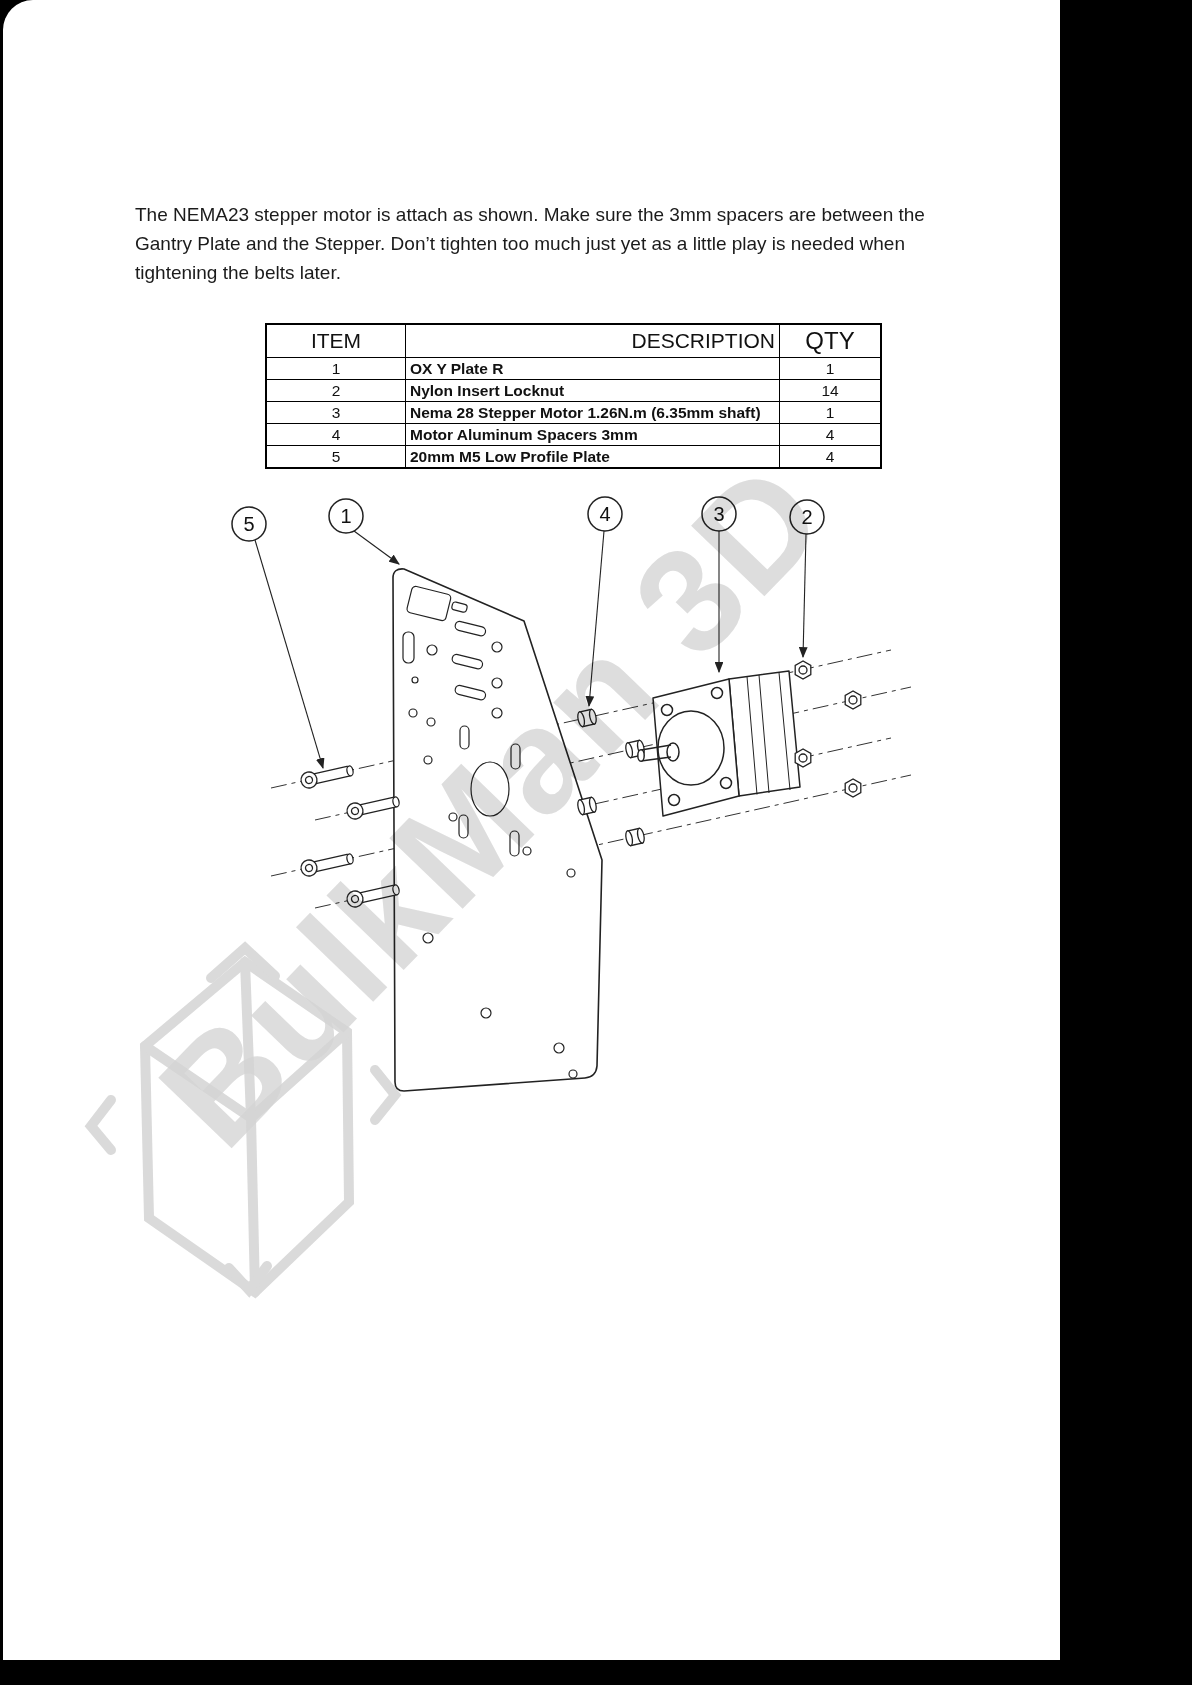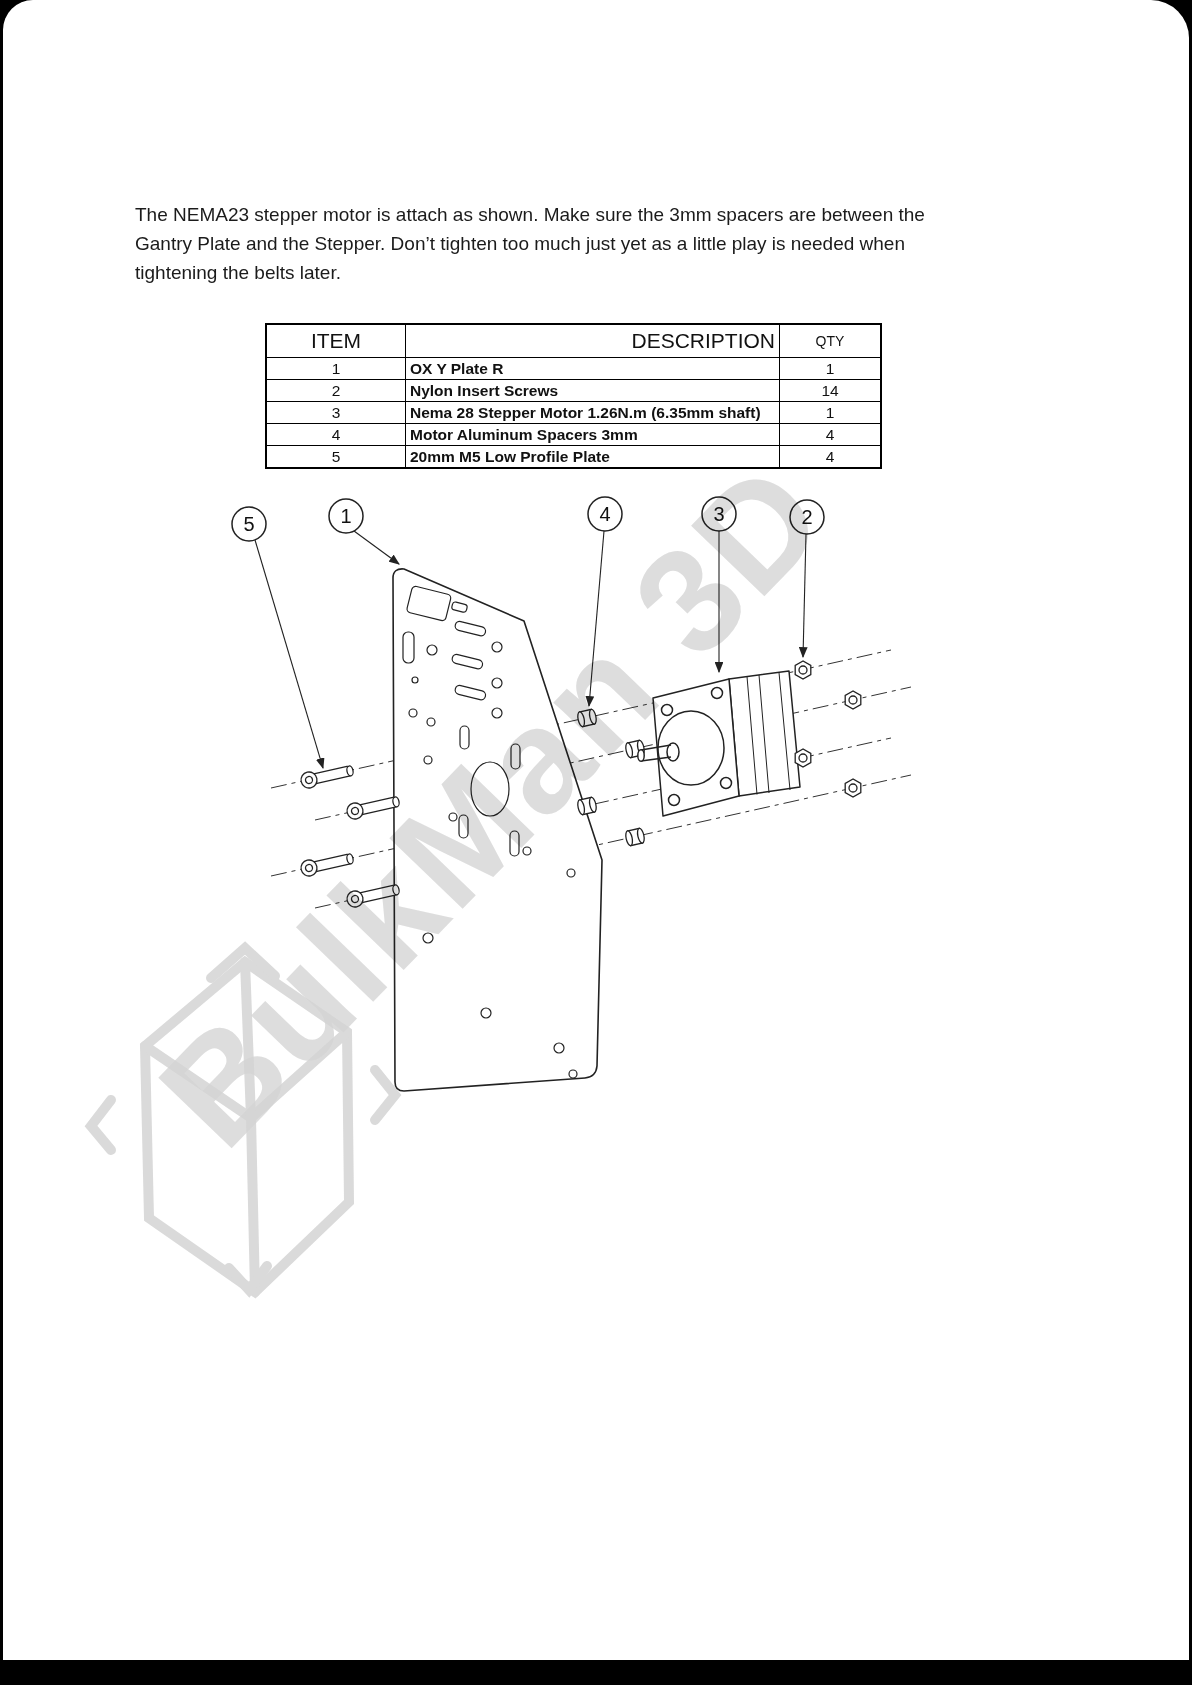--- a/index.html
+++ b/index.html
@@ -1,29 +1,29 @@
 <!DOCTYPE html>
 <html><head>
 <meta charset="utf-8">
 <style>
   html,body{margin:0;padding:0;background:#000;}
-  .canvas{position:relative;width:1192px;height:1685px;background:#000;overflow:hidden;
+  .canvas{position:relative;width:1060px;height:1685px;background:#000;overflow:hidden;
           font-family:"Liberation Sans", sans-serif;}
   .page{position:absolute;left:3px;top:0;width:1186px;height:1660px;background:#fff;
         border-radius:30px 38px 0 0;}
   .intro{position:absolute;left:132px;top:200px;width:850px;font-size:19px;line-height:29px;
          color:#1b1b1b;margin:0;z-index:3;}
   
   table.bom{position:absolute;left:262px;top:323px;z-index:3;border-collapse:collapse;
             background:transparent;color:#111;}
   table.bom th,table.bom td{border:1px solid #000;padding:0 4px;margin-left:45px;}
   table.bom{border:2px solid #000;}
   th.c-item{width:130px;font-size:21px;font-weight:400;height:32px;text-align:center;}
   th.c-desc{width:365px;font-size:21px;font-weight:400;text-align:right;}
-  th.c-qty{width:92px;font-size:14px;font-weight:400;text-align:center;}
+  th.c-qty{width:92px;font-size:24px;font-weight:400;text-align:center;}
   td{font-size:15.5px;height:21px;}
   td.t-item,td.t-qty{text-align:center;}
   td.t-desc{text-align:left;font-weight:bold;}
   
   svg.diagram{position:absolute;left:0;top:0;z-index:2;}
   
   .wm{position:absolute;left:0;top:0;width:1192px;height:1685px;z-index:4;
       mix-blend-mode:multiply;pointer-events:none;}
   .wm-text{position:absolute;left:185px;top:1035px;transform:rotate(-46deg);
            transform-origin:0 50%;font-size:148px;font-weight:bold;color:#d8d8d8;
@@ -46,21 +46,21 @@
         </tr>
       </thead>
       <tbody>
         <tr>
           <td class="t-item">1</td>
           <td class="t-desc">OX Y Plate R</td>
           <td class="t-qty">1</td>
         </tr>
         <tr>
           <td class="t-item">2</td>
-          <td class="t-desc">Nylon Insert Screws</td>
+          <td class="t-desc">Nylon Insert Locknut</td>
           <td class="t-qty">14</td>
         </tr>
         <tr>
           <td class="t-item">3</td>
           <td class="t-desc">Nema 28 Stepper Motor 1.26N.m (6.35mm shaft)</td>
           <td class="t-qty">1</td>
         </tr>
         <tr>
           <td class="t-item">4</td>
           <td class="t-desc">Motor Aluminum Spacers 3mm</td>

